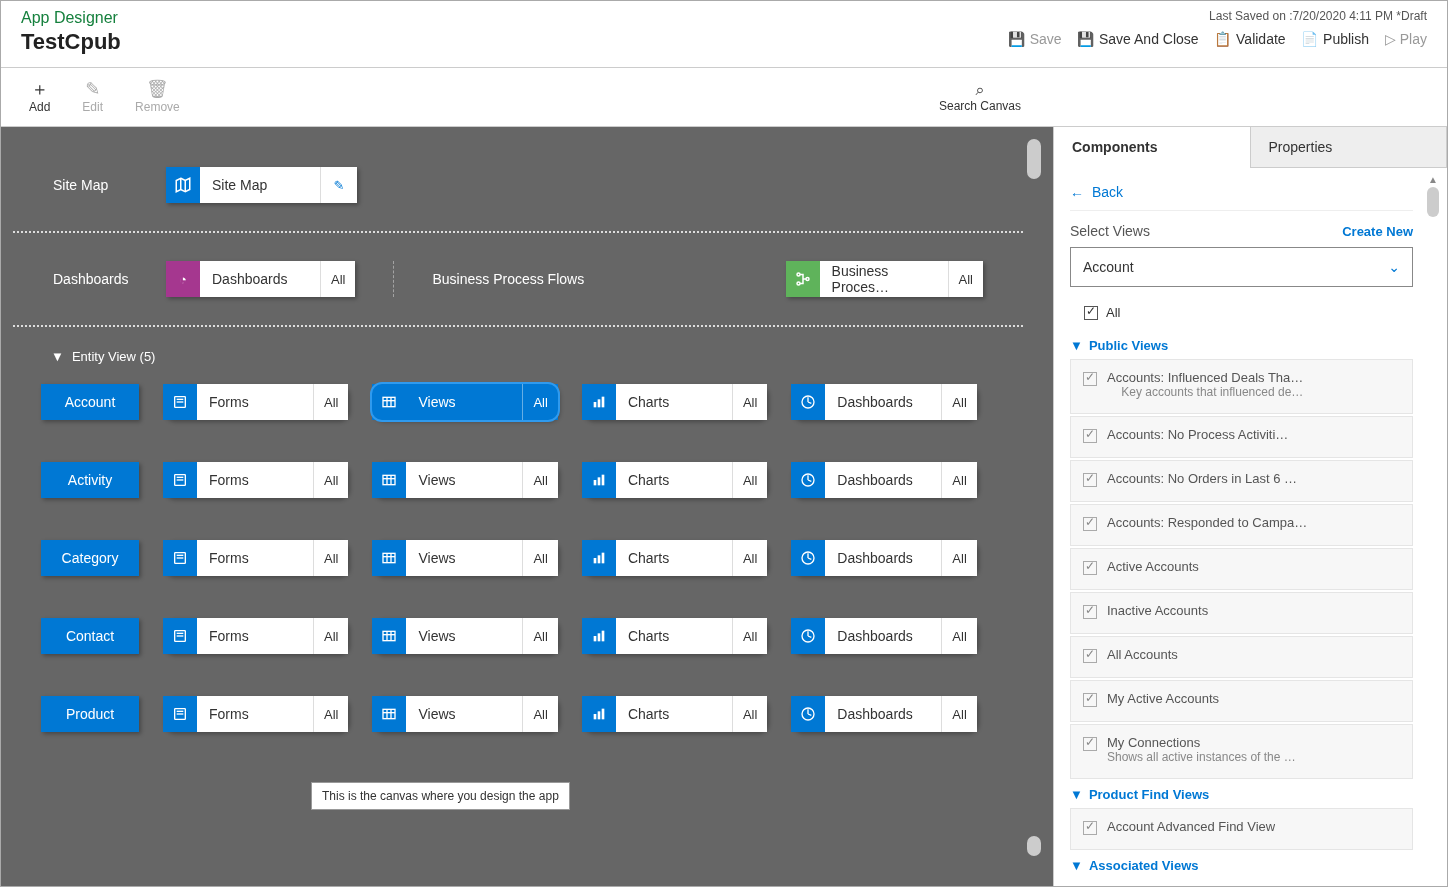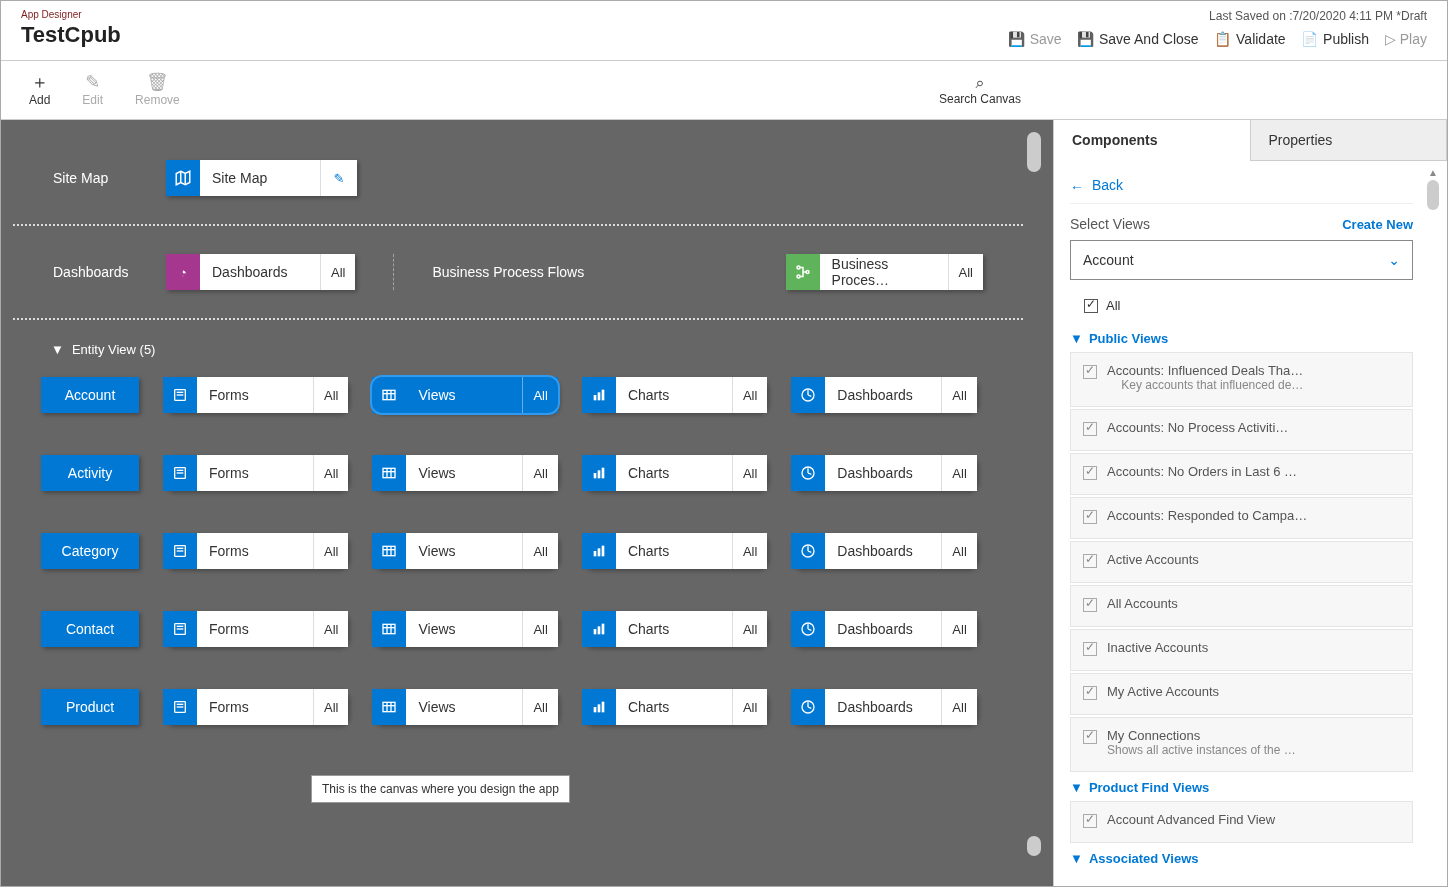--- a/index.html
+++ b/index.html
@@ -1,20 +1,20 @@
 <!DOCTYPE html>
 <html><head>
 <meta charset="utf-8">
 <style>
 * { box-sizing: border-box; margin: 0; padding: 0; font-family: "Segoe UI", Arial, sans-serif; }
 body { background: #fff; font-size: 13px; color: #333; }
 .app { width: 1448px; height: 887px; border: 1px solid #aaa; display: flex; flex-direction: column; }
 .top-bar { display: flex; justify-content: space-between; align-items: flex-start; padding: 8px 20px 12px; border-bottom: 1px solid #ccc; }
 .top-left { display: flex; flex-direction: column; gap: 2px;}
-.app-designer-label { font-size: 10px; color: #7f1d1d;}
+.app-designer-label { font-size: 16px; color: #15803d;}
 .app-title { font-size: 22px; font-weight: 600; color: #222;}
 .top-right { display: flex; flex-direction: column; align-items: flex-end; gap: 8px;}
 .last-saved { font-size: 12px; color: #555;}
 .top-actions { display: flex; gap: 16px; align-items: center;}
 .top-actions .action { display: flex; align-items: center; gap: 4px; font-size: 14px; color: #333; cursor: pointer;}
 .top-actions .action.disabled { color: #999;}
 .toolbar { display: flex; align-items: center; padding: 8px 12px; border-bottom: 1px solid #ccc;}
 .tool-btn { display: flex; flex-direction: column; align-items: center; padding: 4px 16px; gap: 2px; font-size: 12px; color: #333; cursor: pointer;}
 .tool-btn.disabled { color: #aaa;}
 .tool-btn .ico { font-size: 18px; line-height: 18px;}
@@ -484,27 +484,27 @@
             </div>
             <div class="view-item">
               <div class="chkbox checked"></div>
       <div class="vtexts">
                 <div class="vname">Active Accounts</div>
               </div>
             </div>
             <div class="view-item">
               <div class="chkbox checked"></div>
       <div class="vtexts">
+                <div class="vname">Inactive Accounts</div>
+              </div>
+            </div>
+            <div class="view-item">
+              <div class="chkbox checked"></div>
+      <div class="vtexts">
                 <div class="vname">All Accounts</div>
-              </div>
-            </div>
-            <div class="view-item">
-              <div class="chkbox checked"></div>
-      <div class="vtexts">
-                <div class="vname">Inactive Accounts</div>
               </div>
             </div>
             <div class="view-item">
               <div class="chkbox checked"></div>
       <div class="vtexts">
                 <div class="vname">My Active Accounts</div>
               </div>
             </div>
             <div class="view-item">
               <div class="chkbox checked"></div>

